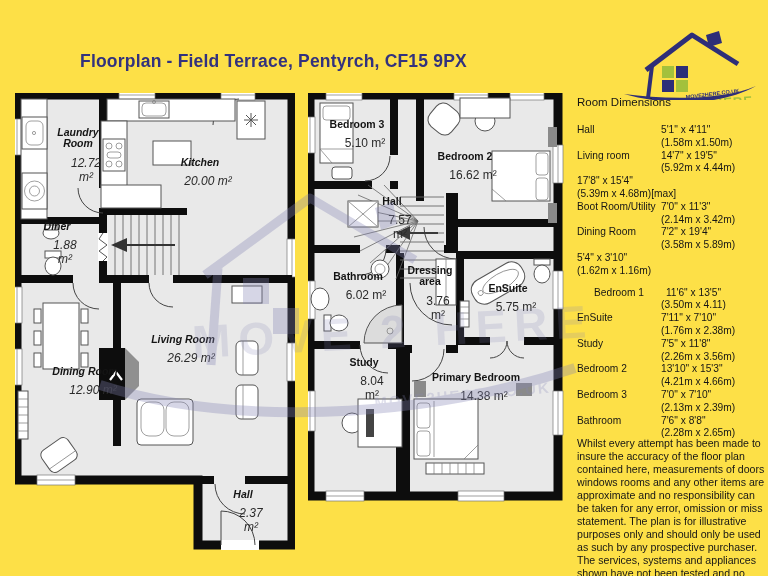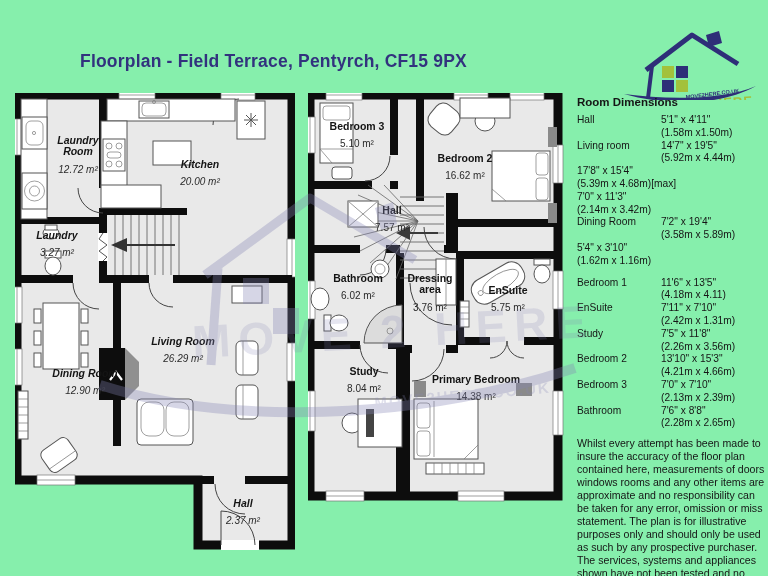--- a/index.html
+++ b/index.html
@@ -1,36 +1,36 @@
 <!DOCTYPE html>
 <html><head>
 <meta charset="utf-8">
 <style>
   html,body{margin:0;padding:0;background:#fff;}
-  .canvas{position:relative;width:768px;height:576px;background:#86efac;overflow:hidden;
+  .canvas{position:relative;width:768px;height:576px;background:#fde047;overflow:hidden;
           font-family:"Liberation Sans", sans-serif;}
   .title{position:absolute;left:80px;top:51px;font-size:17.5px;font-weight:bold;
          color:#32327e;letter-spacing:.2px;}
   .logo{position:absolute;left:616px;top:28px;width:148px;height:72px;}
   .plan{position:absolute;}
   #plan-ground{left:15px;top:93px;width:280px;height:460px;font-style:italic;}
   #plan-first{left:308px;top:93px;width:260px;height:412px;}
   .plan svg{position:absolute;left:0;top:0;}
   .room-label{position:absolute;text-align:center;transform:translate(-50%,-50%);
               z-index:4;pointer-events:none;}
   .rname{font-weight:bold;font-size:10.5px;color:#141414;line-height:1.08;}
-  .rarea{font-size:10px;color:#2a2a2a;margin-top:6px;}
+  .rarea{font-size:12px;color:#2a2a2a;margin-top:6px;padding-left:16px;}
   .watermark{position:absolute;left:85px;top:180px;width:505px;height:250px;
              opacity:.33;z-index:6;pointer-events:none;}
   .panel{position:absolute;left:577px;top:96px;width:188px;color:#151515;}
-  .panel-heading{font-size:11.5px;font-weight:bold;margin-bottom:6px;}
+  .panel-heading{font-size:11.5px;font-weight:normal;margin-bottom:16px;}
   .dim-row{display:flex;font-size:10.2px;line-height:12.8px;}
   .dim-name{width:84px;flex:none;}
   .dim-val span{display:block;}
-  .group-gap{margin-top:9px;}
+  .group-gap{margin-top:9px;text-align:center;}
   .disclaimer{position:absolute;left:577px;top:437px;width:190px;font-size:10.6px;
               line-height:13px;color:#151515;}
   .wall{fill:#0d0d0d;}
   .furn{fill:#fff;stroke:#555;stroke-width:1;}
   .thin{stroke:#777;stroke-width:.7;fill:none;}
   .arc{stroke:#444;stroke-width:1;fill:none;}
   .win{fill:#fff;stroke:#777;stroke-width:.7;}
   .tread{stroke:#666;stroke-width:.9;}
 </style>
 </head>
@@ -221,22 +221,22 @@
 
     <div class="room-label" style="left:63px;top:62px;width:62px">
       <div class="rname">Laundry Room</div>
         <div class="rarea">12.72 m²</div>
       </div>
     <div class="room-label" style="left:185px;top:80px;width:80px">
       <div class="rname">Kitchen</div>
         <div class="rarea">20.00 m²</div>
       </div>
     <div class="room-label" style="left:42px;top:151px;width:54px">
-      <div class="rname">Laundry</div>
-        <div class="rarea">3.27 m²</div>
+      <div class="rname">Diner</div>
+        <div class="rarea">1.88 m²</div>
       </div>
     <div class="room-label" style="left:70px;top:289px;width:92px">
       <div class="rname">Dining Room</div>
         <div class="rarea">12.90 m²</div>
       </div>
     <div class="room-label" style="left:168px;top:257px;width:92px">
       <div class="rname">Living Room</div>
         <div class="rarea">26.29 m²</div>
       </div>
     <div class="room-label" style="left:228px;top:419px;width:50px">
@@ -503,20 +503,21 @@
           <span>(5.92m x 4.44m)</span>
         </span>
       </div>
     <div class="dim-row">
       <span class="dim-val">
           <span>17'8" x 15'4"</span>
           <span>(5.39m x 4.68m)[max]</span>
         </span>
       </div>
     <div class="dim-row">
+      <span class="dim-name">Boot Room/Utility</span>
       <span class="dim-val">
           <span>7'0" x 11'3"</span>
           <span>(2.14m x 3.42m)</span>
         </span>
       </div>
     <div class="dim-row">
       <span class="dim-name">Dining Room</span>
       <span class="dim-val">
           <span>7'2" x 19'4"</span>
           <span>(3.58m x 5.89m)</span>
@@ -525,28 +526,28 @@
     <div class="dim-row">
       <span class="dim-val">
           <span>5'4" x 3'10"</span>
           <span>(1.62m x 1.16m)</span>
         </span>
       </div>
     <div class="dim-row group-gap">
       <span class="dim-name">Bedroom 1</span>
       <span class="dim-val">
           <span>11'6" x 13'5"</span>
-          <span>(4.18m x 4.11)</span>
+          <span>(3.50m x 4.11)</span>
         </span>
       </div>
     <div class="dim-row">
       <span class="dim-name">EnSuite</span>
       <span class="dim-val">
           <span>7'11" x 7'10"</span>
-          <span>(2.42m x 1.31m)</span>
+          <span>(1.76m x 2.38m)</span>
         </span>
       </div>
     <div class="dim-row">
       <span class="dim-name">Study</span>
       <span class="dim-val">
           <span>7'5" x 11'8"</span>
           <span>(2.26m x 3.56m)</span>
         </span>
       </div>
     <div class="dim-row">

